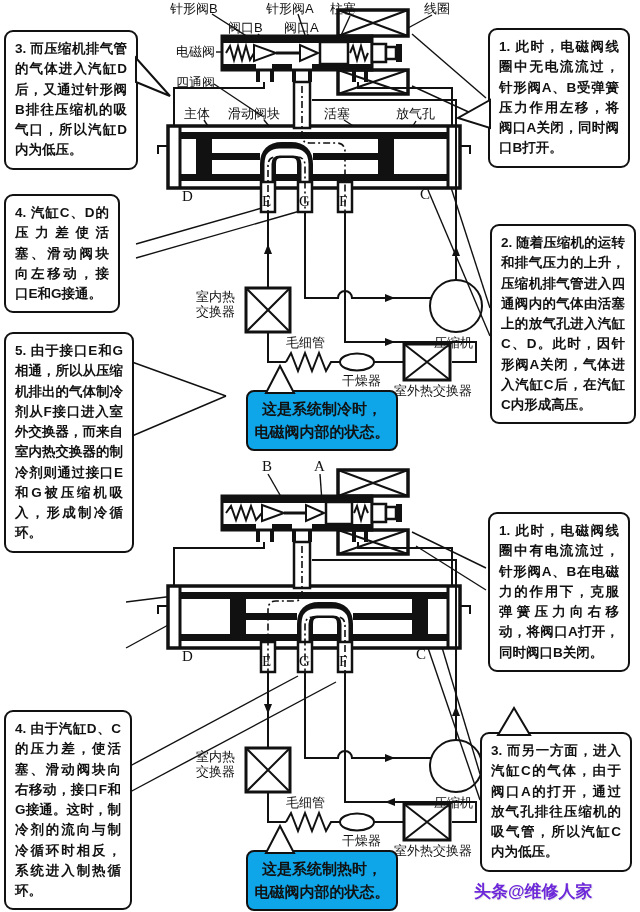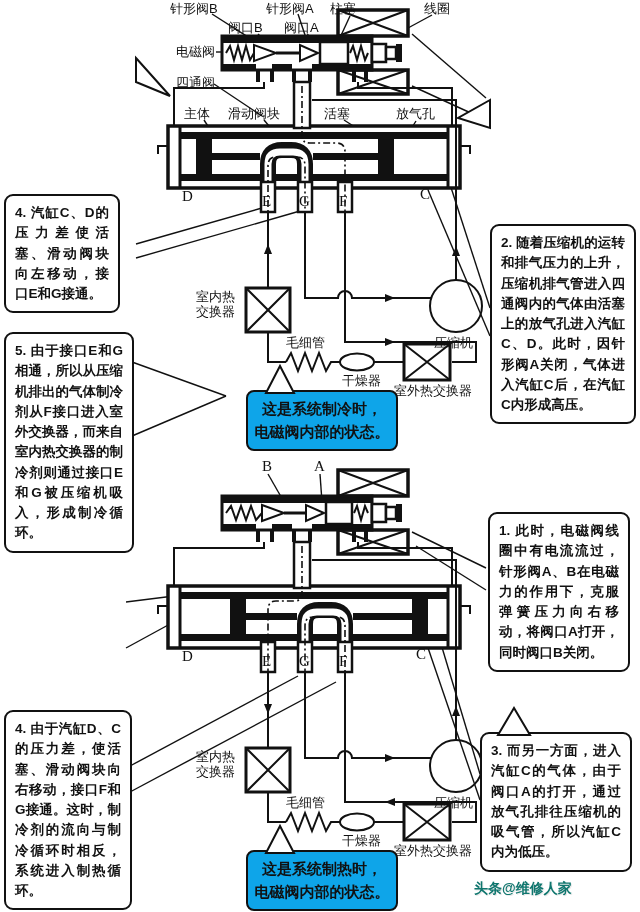--- a/index.html
+++ b/index.html
@@ -8,21 +8,21 @@
   svg{position:absolute;left:0;top:0;}
   .lbl{position:absolute;font-size:13px;font-weight:400;white-space:nowrap;line-height:1.15;}
   .pre{white-space:pre-line;}
   .letter{position:absolute;font-family:"Liberation Serif",serif;font-size:15px;font-weight:400;}
   .callout{position:absolute;box-sizing:border-box;border:2px solid #111;border-radius:9px;
            background:#fff;padding:7px 9px;font-size:13.5px;font-weight:600;line-height:1.5;
            text-align:justify;}
   .bubble{position:absolute;box-sizing:border-box;border:2px solid #111;border-radius:8px;
           background:#0ea5e9;padding:5px 4px;font-size:15px;font-weight:700;line-height:1.55;
           text-align:center;}
-  .watermark{position:absolute;font-size:14px;font-weight:700;color:#0f766e;
+  .watermark{position:absolute;font-size:17px;font-weight:700;color:#6d28d9;
              text-shadow:1px 1px 0 #e9e9e9;white-space:nowrap;}
 </style>
 </head>
 <body>
 
 <div id="canvas">
 
   <svg width="640" height="912" viewBox="0 0 640 912">
 
     <g stroke="#111" stroke-width="1.4" fill="none">
@@ -244,22 +244,24 @@
   <span class="letter" style="left:339px;top:193px">F</span>
   <span class="letter" style="left:420px;top:186px">C</span>
 
   <span class="lbl pre" style="left:196px;top:290px">室内热
 交换器</span>
   <span class="lbl" style="left:286px;top:336px">毛细管</span>
   <span class="lbl" style="left:342px;top:374px">干燥器</span>
   <span class="lbl" style="left:394px;top:384px">室外热交换器</span>
   <span class="lbl" style="left:434px;top:336px">压缩机</span>
 
+  <div class="callout" style="left:4px;top:30px;width:134px">3. 而压缩机排气管的气体进入汽缸D后，又通过针形阀B排往压缩机的吸气口，所以汽缸D内为低压。</div>
   <div class="callout" style="left:4px;top:194px;width:116px">4. 汽缸C、D的压力差使活塞、滑动阀块向左移动，接口E和G接通。</div>
   <div class="callout" style="left:4px;top:332px;width:130px">5. 由于接口E和G相通，所以从压缩机排出的气体制冷剂从F接口进入室外交换器，而来自室内热交换器的制冷剂则通过接口E和G被压缩机吸入，形成制冷循环。</div>
+  <div class="callout" style="left:488px;top:28px;width:142px">1. 此时，电磁阀线圈中无电流流过，针形阀A、B受弹簧压力作用左移，将阀口A关闭，同时阀口B打开。</div>
   <div class="callout" style="left:490px;top:224px;width:146px">2. 随着压缩机的运转和排气压力的上升，压缩机排气管进入四通阀内的气体由活塞上的放气孔进入汽缸C、D。此时，因针形阀A关闭，气体进入汽缸C后，在汽缸C内形成高压。</div>
   <div class="bubble pre" style="left:246px;top:390px;width:152px">这是系统制冷时，
 电磁阀内部的状态。</div>
 
   <span class="letter" style="left:262px;top:458px">B</span>
   <span class="letter" style="left:314px;top:458px">A</span>
   <span class="letter" style="left:182px;top:648px">D</span>
   <span class="letter" style="left:262px;top:653px">E</span>
   <span class="letter" style="left:299px;top:653px">G</span>
   <span class="letter" style="left:339px;top:653px">F</span>

